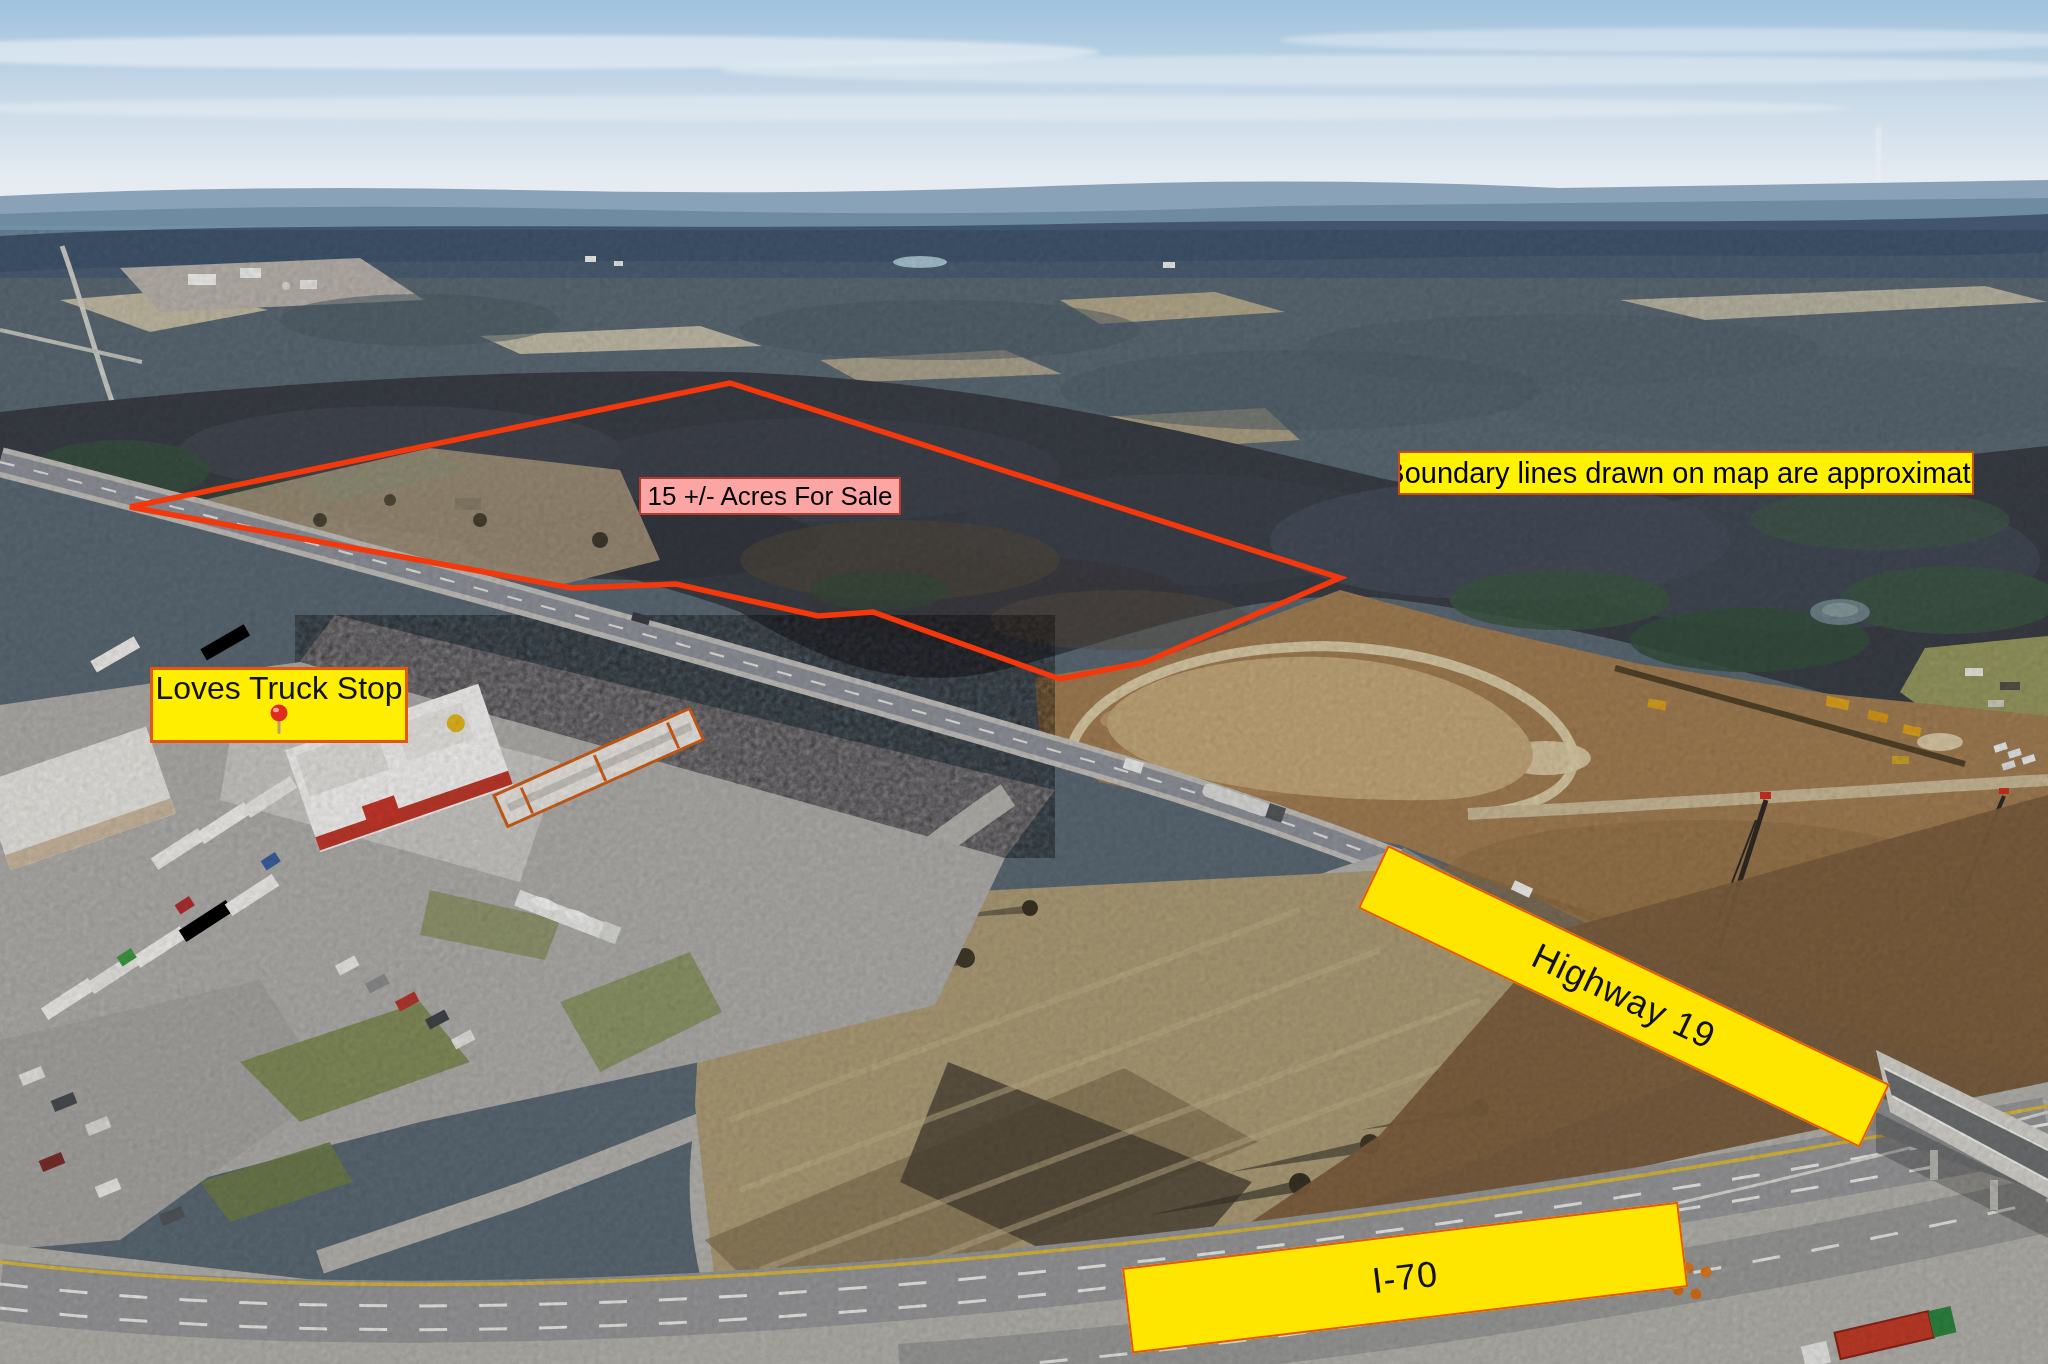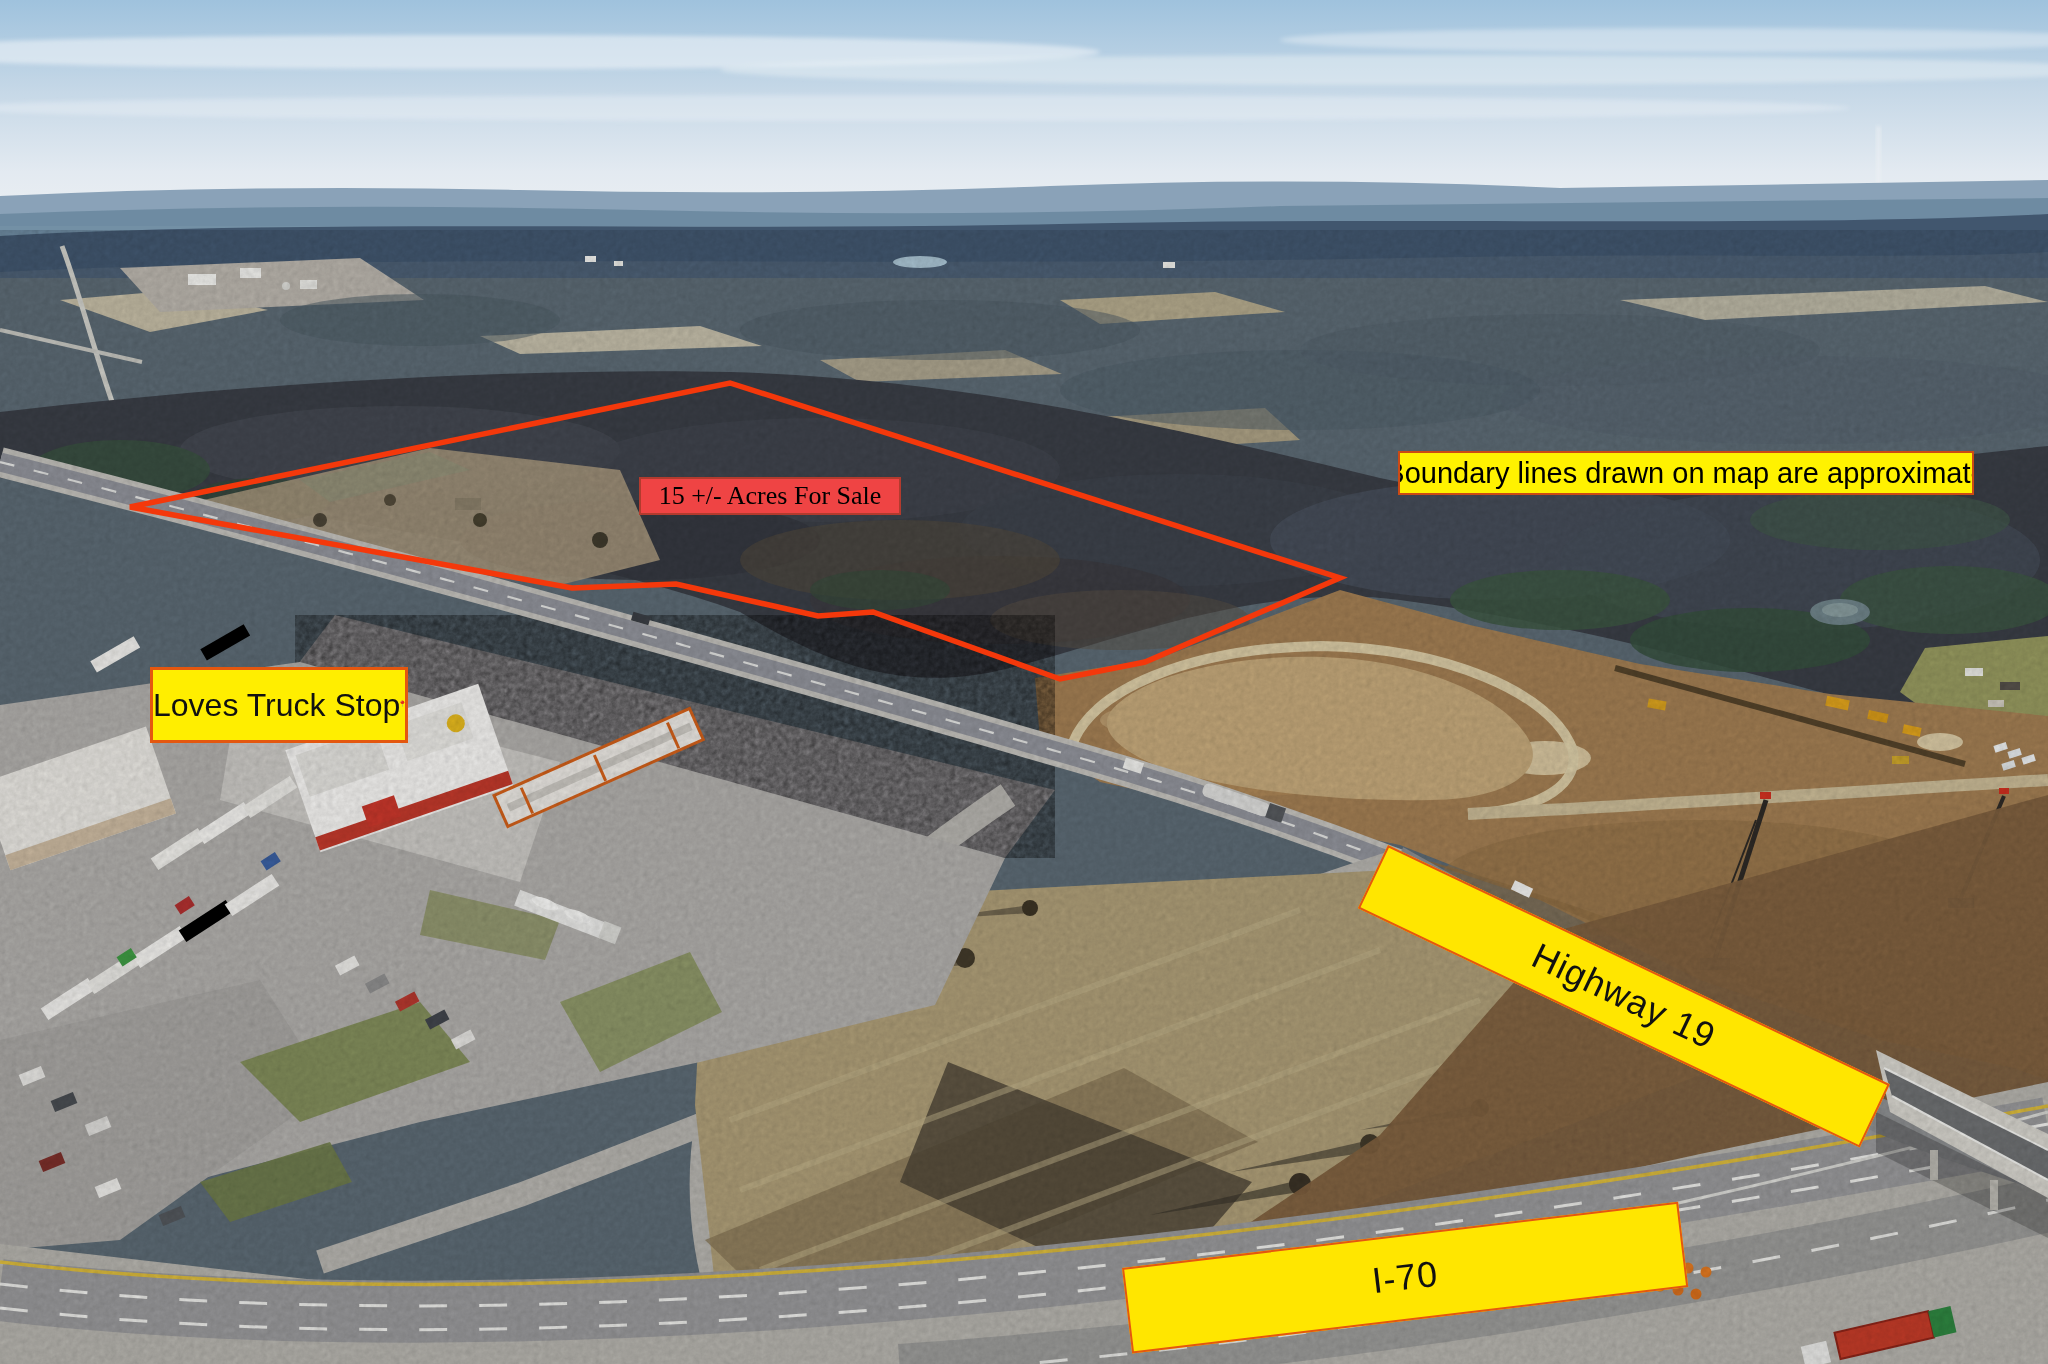--- a/index.html
+++ b/index.html
@@ -17,21 +17,21 @@
     left:639px;top:477px;width:262px;height:38px;
     border:2px solid #b23b2e;background:#fff;font-size:26px;
   }
   #disclaimer-label{
     left:1398px;top:451px;width:576px;height:44px;
     border:2px solid #cc4a14;background:#fff200;font-size:29px;
   }
   #truckstop-label{
     left:150px;top:667px;width:258px;height:76px;
     border:3px solid #e4570f;background:#ffee00;
-    flex-direction:row;justify-content:flex-start;font-size:32px;line-height:36px;
+    flex-direction:column;justify-content:flex-start;font-size:32px;line-height:36px;
   }
   #truckstop-label .pin{margin-top:-2px;height:34px;}
   #highway-banner{
     left:1388px;top:845px;width:556px;height:70px;
     transform-origin:0 0;transform:rotate(25.5deg);
     border:2px solid #e4570f;background:#ffe600;font-size:36px;letter-spacing:1px;
   }
   #i70-banner{
     left:1122px;top:1268px;width:560px;height:86px;
     transform-origin:0 0;transform:rotate(-6.8deg);
@@ -371,21 +371,21 @@
       <rect x="1930" y="1150" width="8" height="30" fill="#b9b7b0"></rect>
       <rect x="1990" y="1180" width="8" height="30" fill="#b9b7b0"></rect>
     </g>
   </g>
 
   <rect x="0" y="230" width="2048" height="1134" filter="url(#grain)" opacity="0.16"></rect>
 
   <polygon id="boundary" fill="none" stroke-width="5.5" stroke-linejoin="miter" points="130,507 730,383 1340,578 1145,662 1060,679 873,612 818,616 676,584 572,588" style="stroke: rgb(244, 56, 11);"></polygon>
 </svg>
 
-<div id="acreage-label" class="overlay-label" style="background: #ef4444; border-color: rgb(178, 59, 46); color: rgb(0, 0, 0); font-family: Liberation Serif, serif;">
+<div id="acreage-label" class="overlay-label" style="background: #fca5a5; border-color: rgb(178, 59, 46); color: rgb(0, 0, 0);">
   <span>15 +/- Acres For Sale</span>
 </div>
 
 <div id="disclaimer-label" class="overlay-label" style="background: rgb(255, 242, 0); border-color: rgb(204, 74, 20); color: rgb(0, 0, 0);">
   <span>Boundary lines drawn on map are approximate</span>
 </div>
 
 <div id="truckstop-label" class="overlay-label" style="background: rgb(255, 238, 0); border-color: rgb(228, 87, 15); color: rgb(17, 17, 17);">
   <span>Loves Truck Stop</span>
   <svg class="pin" width="22" height="34" viewBox="0 0 22 34">

